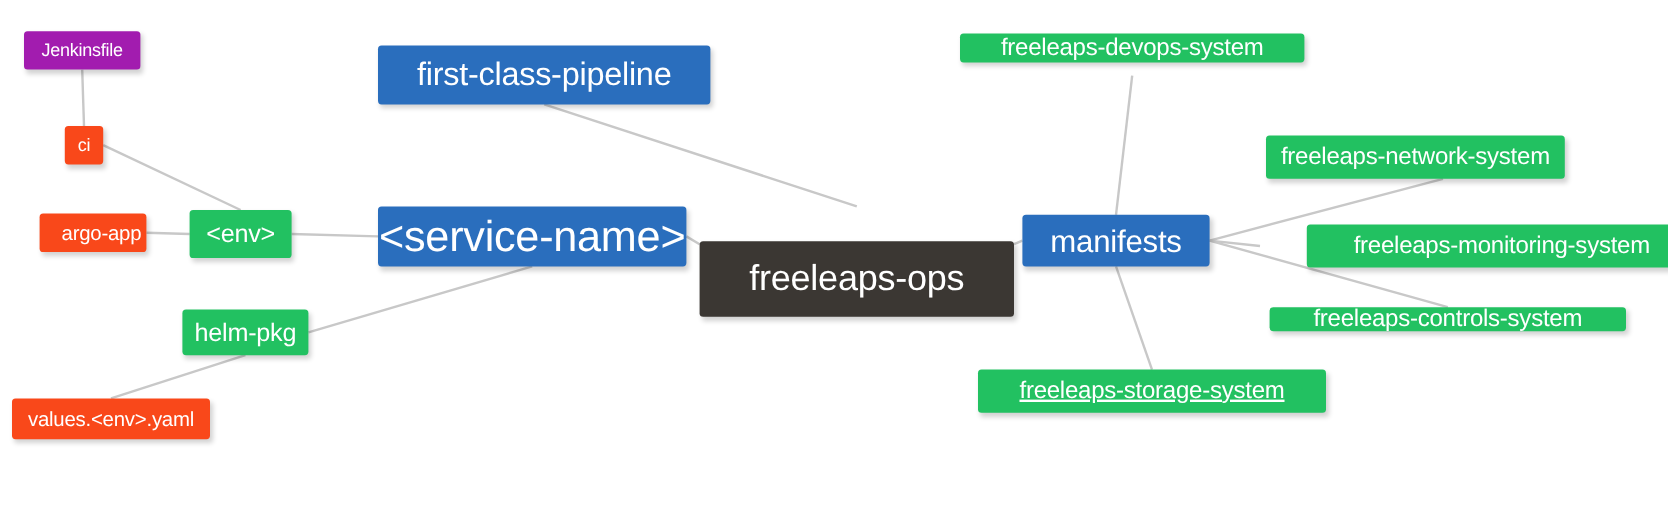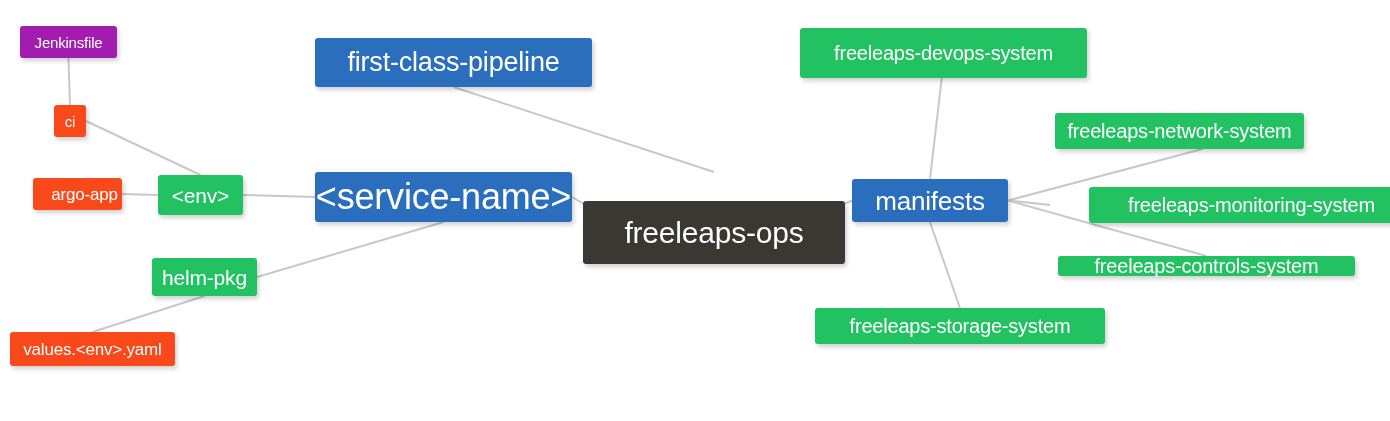--- a/index.html
+++ b/index.html
@@ -68,23 +68,23 @@
       <line x1="1008" y1="200.5" x2="1206.5" y2="256" stroke="#c8c8c8" stroke-width="2"></line>
       <line x1="930" y1="222" x2="960" y2="308" stroke="#c8c8c8" stroke-width="2"></line>
     </svg>
   <div id="nodes">
       <div class="node n-root" style="left: 583px; top: 172px; width: 262px; height: 63px; font-size: 30px;">freeleaps-ops</div>
       <div class="node n-blue" style="left: 315px; top: 38px; width: 277px; height: 49px; font-size: 27px;">first-class-pipeline</div>
       <div class="node n-blue" style="left: 315px; top: 172px; width: 257px; height: 50px; font-size: 36px;">&lt;service-name&gt;</div>
       <div class="node n-blue" style="left: 852px; top: 179px; width: 156px; height: 43px; font-size: 26px;">manifests</div>
       <div class="node n-green" style="left: 158px; top: 175px; width: 85px; height: 40px; font-size: 21px;">&lt;env&gt;</div>
       <div class="node n-green" style="left: 152px; top: 258px; width: 105px; height: 38px; font-size: 21px;">helm-pkg</div>
-      <div class="node n-green" style="left: 800px; top: 28px; width: 287px; height: 50px; font-size: 20px;">freeleaps-devops-system</div>
+      <div class="node n-green" style="left: 800px; top: 28px; width: 287px; height: 24px; font-size: 20px;">freeleaps-devops-system</div>
       <div class="node n-green" style="left: 1055px; top: 113px; width: 249px; height: 36px; font-size: 20px;">freeleaps-network-system</div>
       <div class="node n-green" style="left: 1089px; top: 187px; width: 325px; height: 36px; font-size: 20px;">freeleaps-monitoring-system</div>
       <div class="node n-green" style="left: 1058px; top: 256px; width: 297px; height: 20px; font-size: 20px;">freeleaps-controls-system</div>
-      <div class="node n-green" style="left: 815px; top: 308px; width: 290px; height: 36px; font-size: 20px;">freeleaps-storage-system</div>
+      <div class="node n-green" style="left: 815px; top: 308px; width: 290px; height: 36px; font-size: 20px; text-decoration: underline;">freeleaps-storage-system</div>
       <div class="node n-orange" style="left: 20px; top: 26px; width: 97px; height: 32px; font-size: 15px;">Jenkinsfile</div>
       <div class="node n-red" style="left: 54px; top: 105px; width: 32px; height: 32px; font-size: 15px;">ci</div>
       <div class="node n-red" style="left: 33px; top: 178px; width: 89px; height: 32px; font-size: 17px; padding-left: 24px;">argo-app</div>
       <div class="node n-red" style="left: 10px; top: 332px; width: 165px; height: 34px; font-size: 17px;">values.&lt;env&gt;.yaml</div>
     </div>
 </div>
 
 </body></html>

